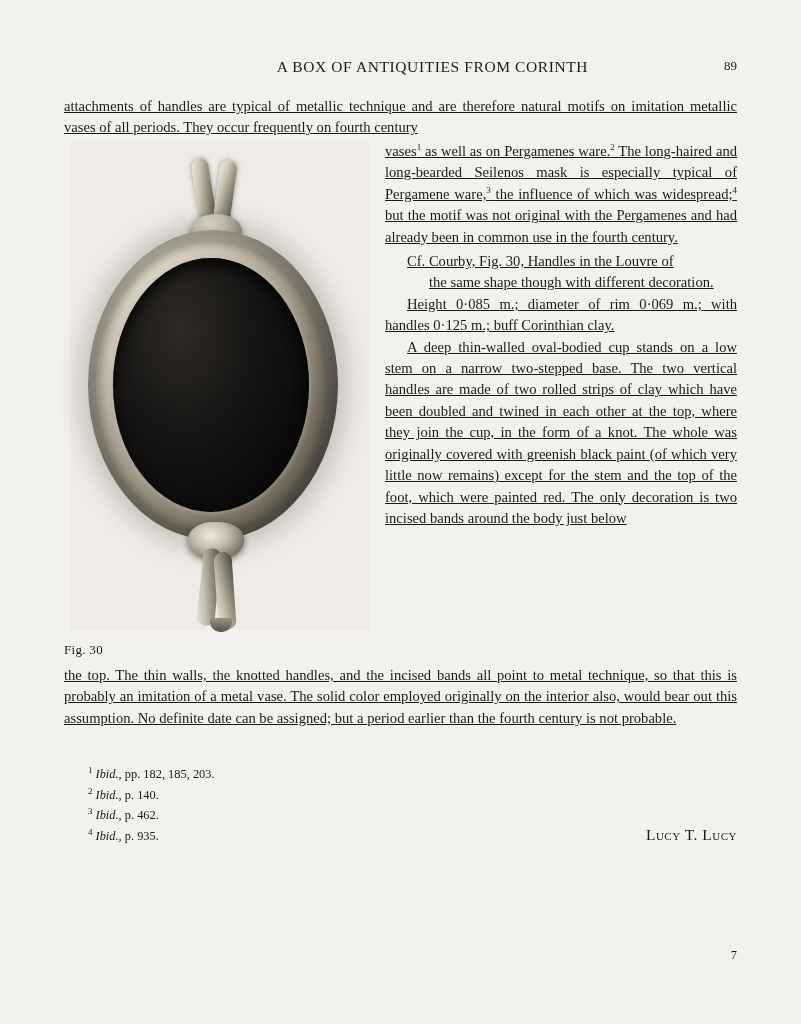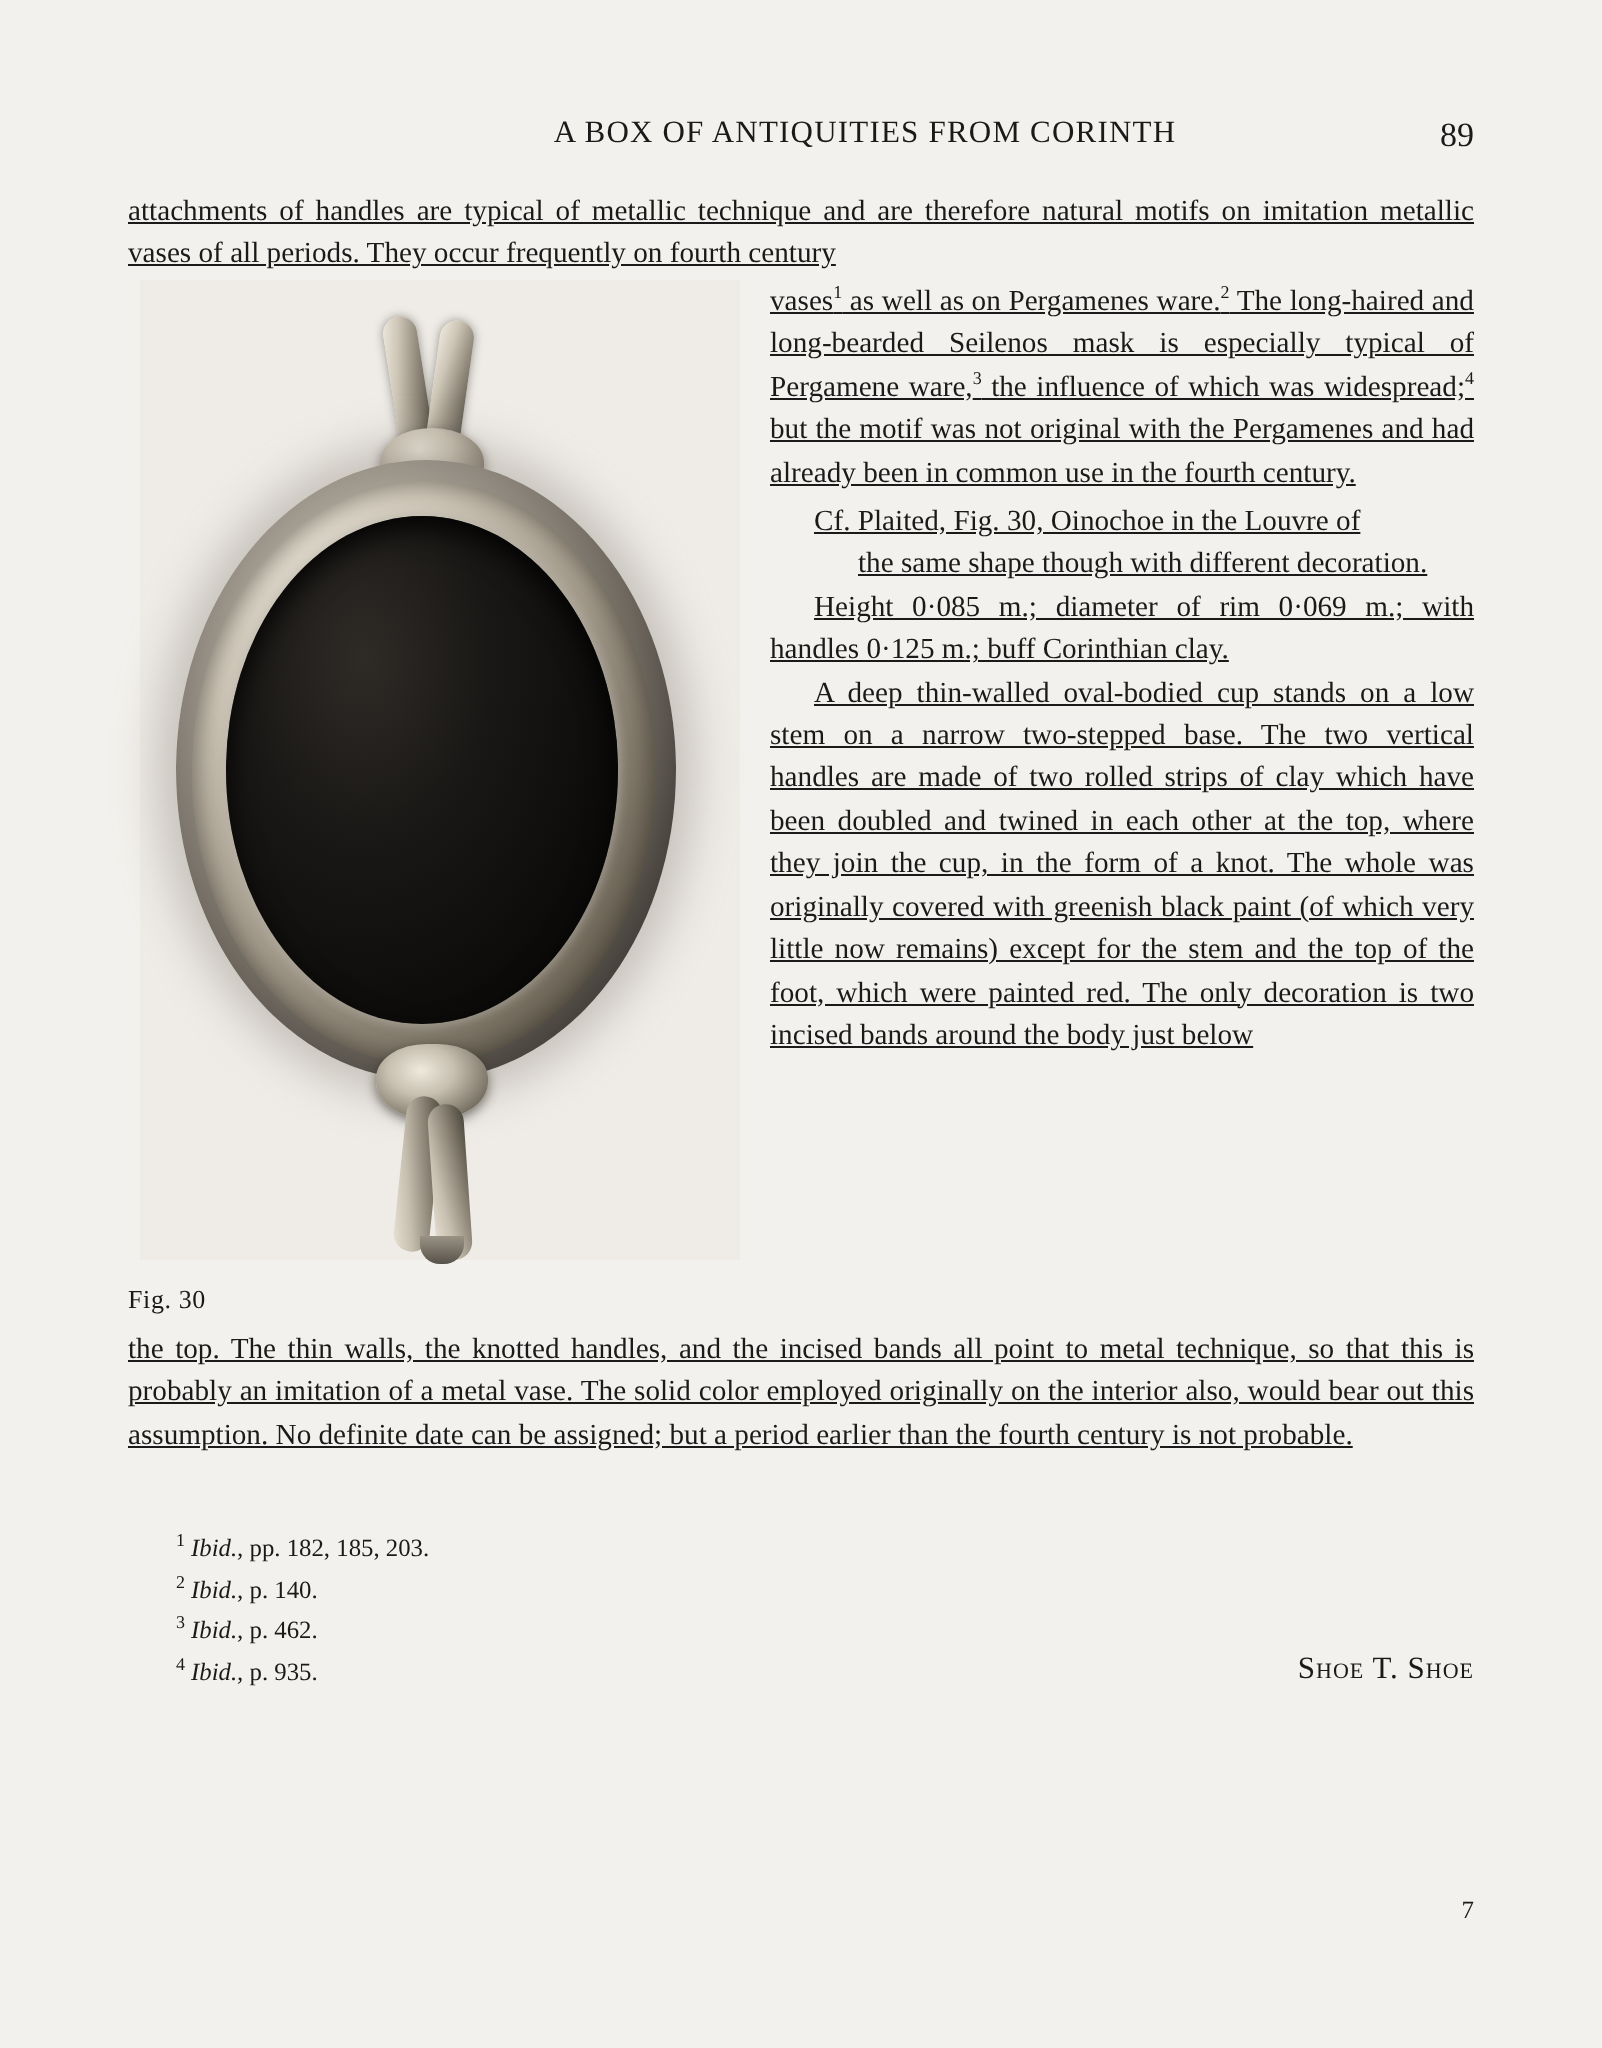--- a/index.html
+++ b/index.html
@@ -39,21 +39,21 @@
     letter-spacing: 0.6px;
     font-variant: small-caps;
     text-transform: uppercase;
     font-weight: normal;
     padding-left: 32px;
   }
   .folio {
     position: absolute;
     right: 64px;
     top: 0;
-    font-size: 17px;
+    font-size: 13px;
   }
   .body-col {
     position: absolute;
     left: 64px;
     top: 96px;
     width: 673px;
   }
   p {
     margin: 0;
     font-size: 14.6px;
@@ -293,36 +293,36 @@
           <div class="tip"></div>
         </div>
       </div>
     </div>
     <div class="figure-caption">Fig. 30</div>
   </div>
 
   <div class="right-col">
     <p><span>vases</span><sup>1</sup><span> as well as on Pergamenes ware.</span><sup>2</sup><span>  The long-haired and long-bearded Seilenos mask is especially typical of Pergamene ware,</span><sup>3</sup><span> the influence of which was widespread;</span><sup>4</sup><span> but the motif was not original with the Pergamenes and had already been in common use in the fourth century.</span></p>
 
-    <p class="cf-block"><span>Cf. Plaited, Fig. 30, Oinochoe in the Louvre of</span><span class="hang">the same shape though with different decoration.</span></p>
+    <p class="cf-block"><span>Cf. Courby, Fig. 30, Handles in the Louvre of</span><span class="hang">the same shape though with different decoration.</span></p>
 
 
     <p class="indent">Height 0·085 m.; diameter of rim 0·069 m.; with handles 0·125 m.; buff Corinthian clay.</p>
 
     <p class="indent">A deep thin-walled oval-bodied cup stands on a low stem on a narrow two-stepped base. The two vertical handles are made of two rolled strips of clay which have been doubled and twined in each other at the top, where they join the cup, in the form of a knot.  The whole was originally covered with greenish black paint (of which very little now remains) except for the stem and the top of the foot, which were painted red.  The only decoration is two incised bands around the body just below</p>
   </div>
 
   <div class="tail">
     <p class="full-width">the top.  The thin walls, the knotted handles, and the incised bands all point to metal technique, so that this is probably an imitation of a metal vase.  The solid color employed originally on the interior also, would bear out this assumption.  No definite date can be assigned; but a period earlier than the fourth century is not probable.</p>
   </div>
 
   <div class="footnotes">
     <div class="footnote"><span class="fn-num">1</span><span class="fn-ibid">Ibid.,</span><span> pp. 182, 185, 203.</span></div>
     <div class="footnote"><span class="fn-num">2</span><span class="fn-ibid">Ibid.,</span><span> p. 140.</span></div>
     <div class="footnote"><span class="fn-num">3</span><span class="fn-ibid">Ibid.,</span><span> p. 462.</span></div>
     <div class="footnote"><span class="fn-num">4</span><span class="fn-ibid">Ibid.,</span><span> p. 935.</span></div>
   </div>
 
-  <div class="signature">Shoe T. Shoe</div>
+  <div class="signature">Lucy T. Lucy</div>
 
   <div class="page-number-bottom">7</div>
 
 </div>
 
 </body></html>

